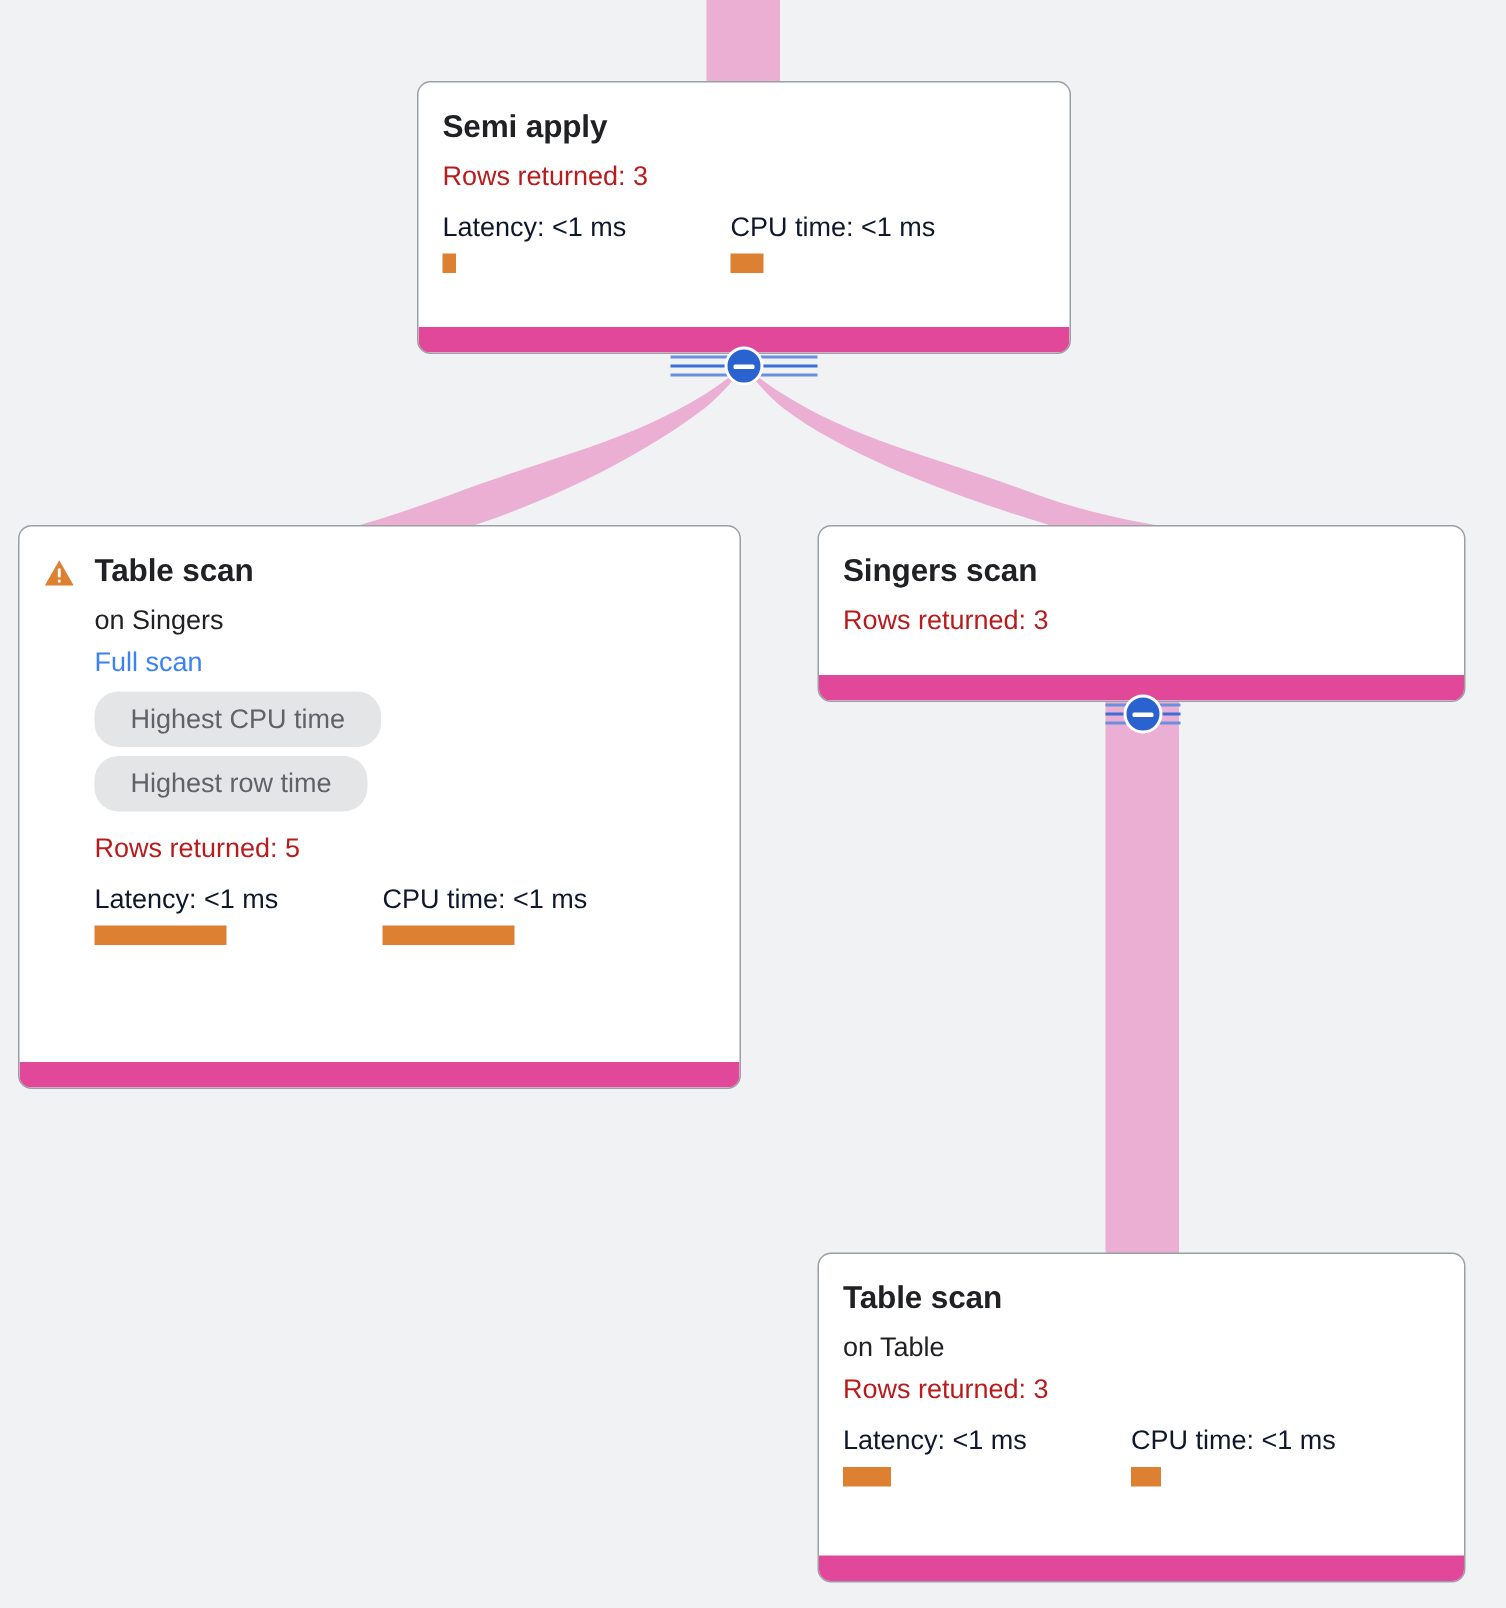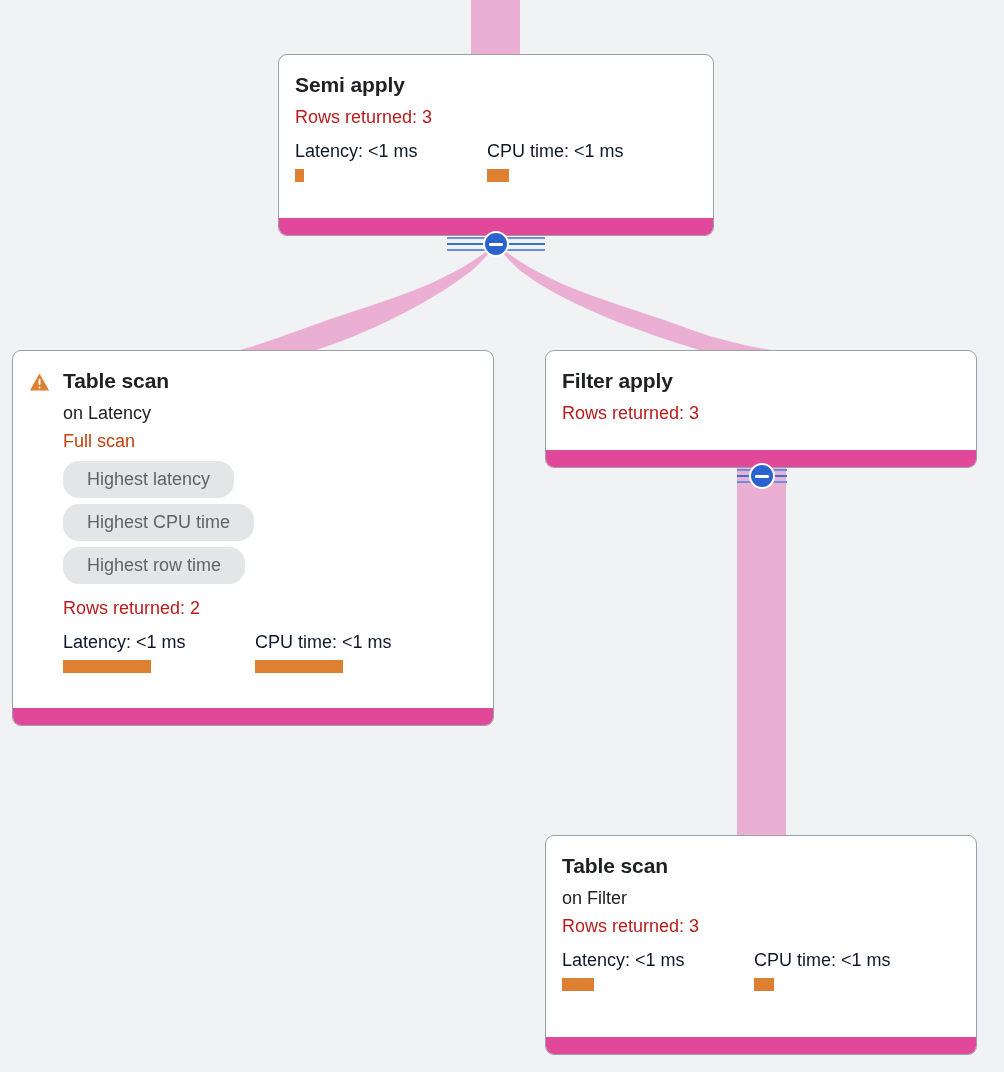--- a/index.html
+++ b/index.html
@@ -73,21 +73,21 @@
     line-height: 26px;
     letter-spacing: -0.1px;
   }
   .node-sub {
     font-size: 18px;
     color: #202124;
     line-height: 28px;
     font-weight: 400;
   }
   .node-sub.muted {
-    color: #c2410c;
+    color: #3b82f6;
   }
   .indent-when-icon { padding-left: 34px; }
 
   .chip-list {
     padding-left: 34px;
     margin: 6px 0 4px 0;
   }
   .chip {
     display: inline-block;
     background: #e4e5e7;
@@ -232,55 +232,52 @@
       <div class="node-title-row">
         <span class="warn-icon">
           <svg viewBox="0 0 24 22" width="21" height="20" aria-hidden="true">
             <path d="M12 1.2 L23 20.6 L1 20.6 Z" fill="#dd8030"></path>
             <rect x="10.9" y="7.4" width="2.2" height="7" rx="1" fill="#ffffff"></rect>
             <rect x="10.9" y="16" width="2.2" height="2.4" rx="1" fill="#ffffff"></rect>
           </svg>
         </span>
         <div class="node-title">Table scan</div>
       </div>
-      <div class="node-sub indent-when-icon">on Latency</div>
+      <div class="node-sub indent-when-icon">on Singers</div>
       <div class="node-sub muted indent-when-icon">Full scan</div>
 
       <div class="chip-list">
         <div class="chip-row">
-          <span class="chip">Highest latency</span>
-        </div>
-        <div class="chip-row">
           <span class="chip">Highest CPU time</span>
         </div>
         <div class="chip-row">
           <span class="chip">Highest row time</span>
         </div>
       </div>
 
-      <div class="rows-returned indent-when-icon">Rows returned: 2</div>
+      <div class="rows-returned indent-when-icon">Rows returned: 5</div>
 
       <div class="metrics-row indent-when-icon">
         <div class="metric" style="width:192px;">
           <div class="metric-label">Latency: &lt;1 ms</div>
           <div class="metric-bar" style="width:88px;"></div>
         </div>
         <div class="metric">
           <div class="metric-label">CPU time: &lt;1 ms</div>
           <div class="metric-bar" style="width:88px;"></div>
         </div>
       </div>
     </div>
     <div class="node-footer-bar"></div>
   </div>
 
   <div class="plan-node" id="node-filter-scan" style="left:545px; top:350px; width:432px; height:118px;">
     <div class="node-body">
       <div class="node-title-row">
-        <div class="node-title">Filter apply</div>
+        <div class="node-title">Singers scan</div>
       </div>
       <div class="rows-returned">Rows returned: 3</div>
     </div>
     <div class="node-footer-bar"></div>
   </div>
 
   <div class="badge-rails" style="left:737px; top:468px; width:50px;">
     <i></i>
       <i></i>
       <i></i>
@@ -288,21 +285,21 @@
   <div class="collapse-badge" id="collapse-filter-scan" style="left:749px; top:463px;">
     <div class="badge-circle"></div>
     <div class="badge-minus"></div>
   </div>
 
   <div class="plan-node" id="node-table-scan-albums" style="left:545px; top:835px; width:432px; height:220px;">
     <div class="node-body">
       <div class="node-title-row">
         <div class="node-title">Table scan</div>
       </div>
-      <div class="node-sub">on Filter</div>
+      <div class="node-sub">on Table</div>
       <div class="rows-returned">Rows returned: 3</div>
       <div class="metrics-row">
         <div class="metric" style="width:192px;">
           <div class="metric-label">Latency: &lt;1 ms</div>
           <div class="metric-bar" style="width:32px;"></div>
         </div>
         <div class="metric">
           <div class="metric-label">CPU time: &lt;1 ms</div>
           <div class="metric-bar" style="width:20px;"></div>
         </div>

